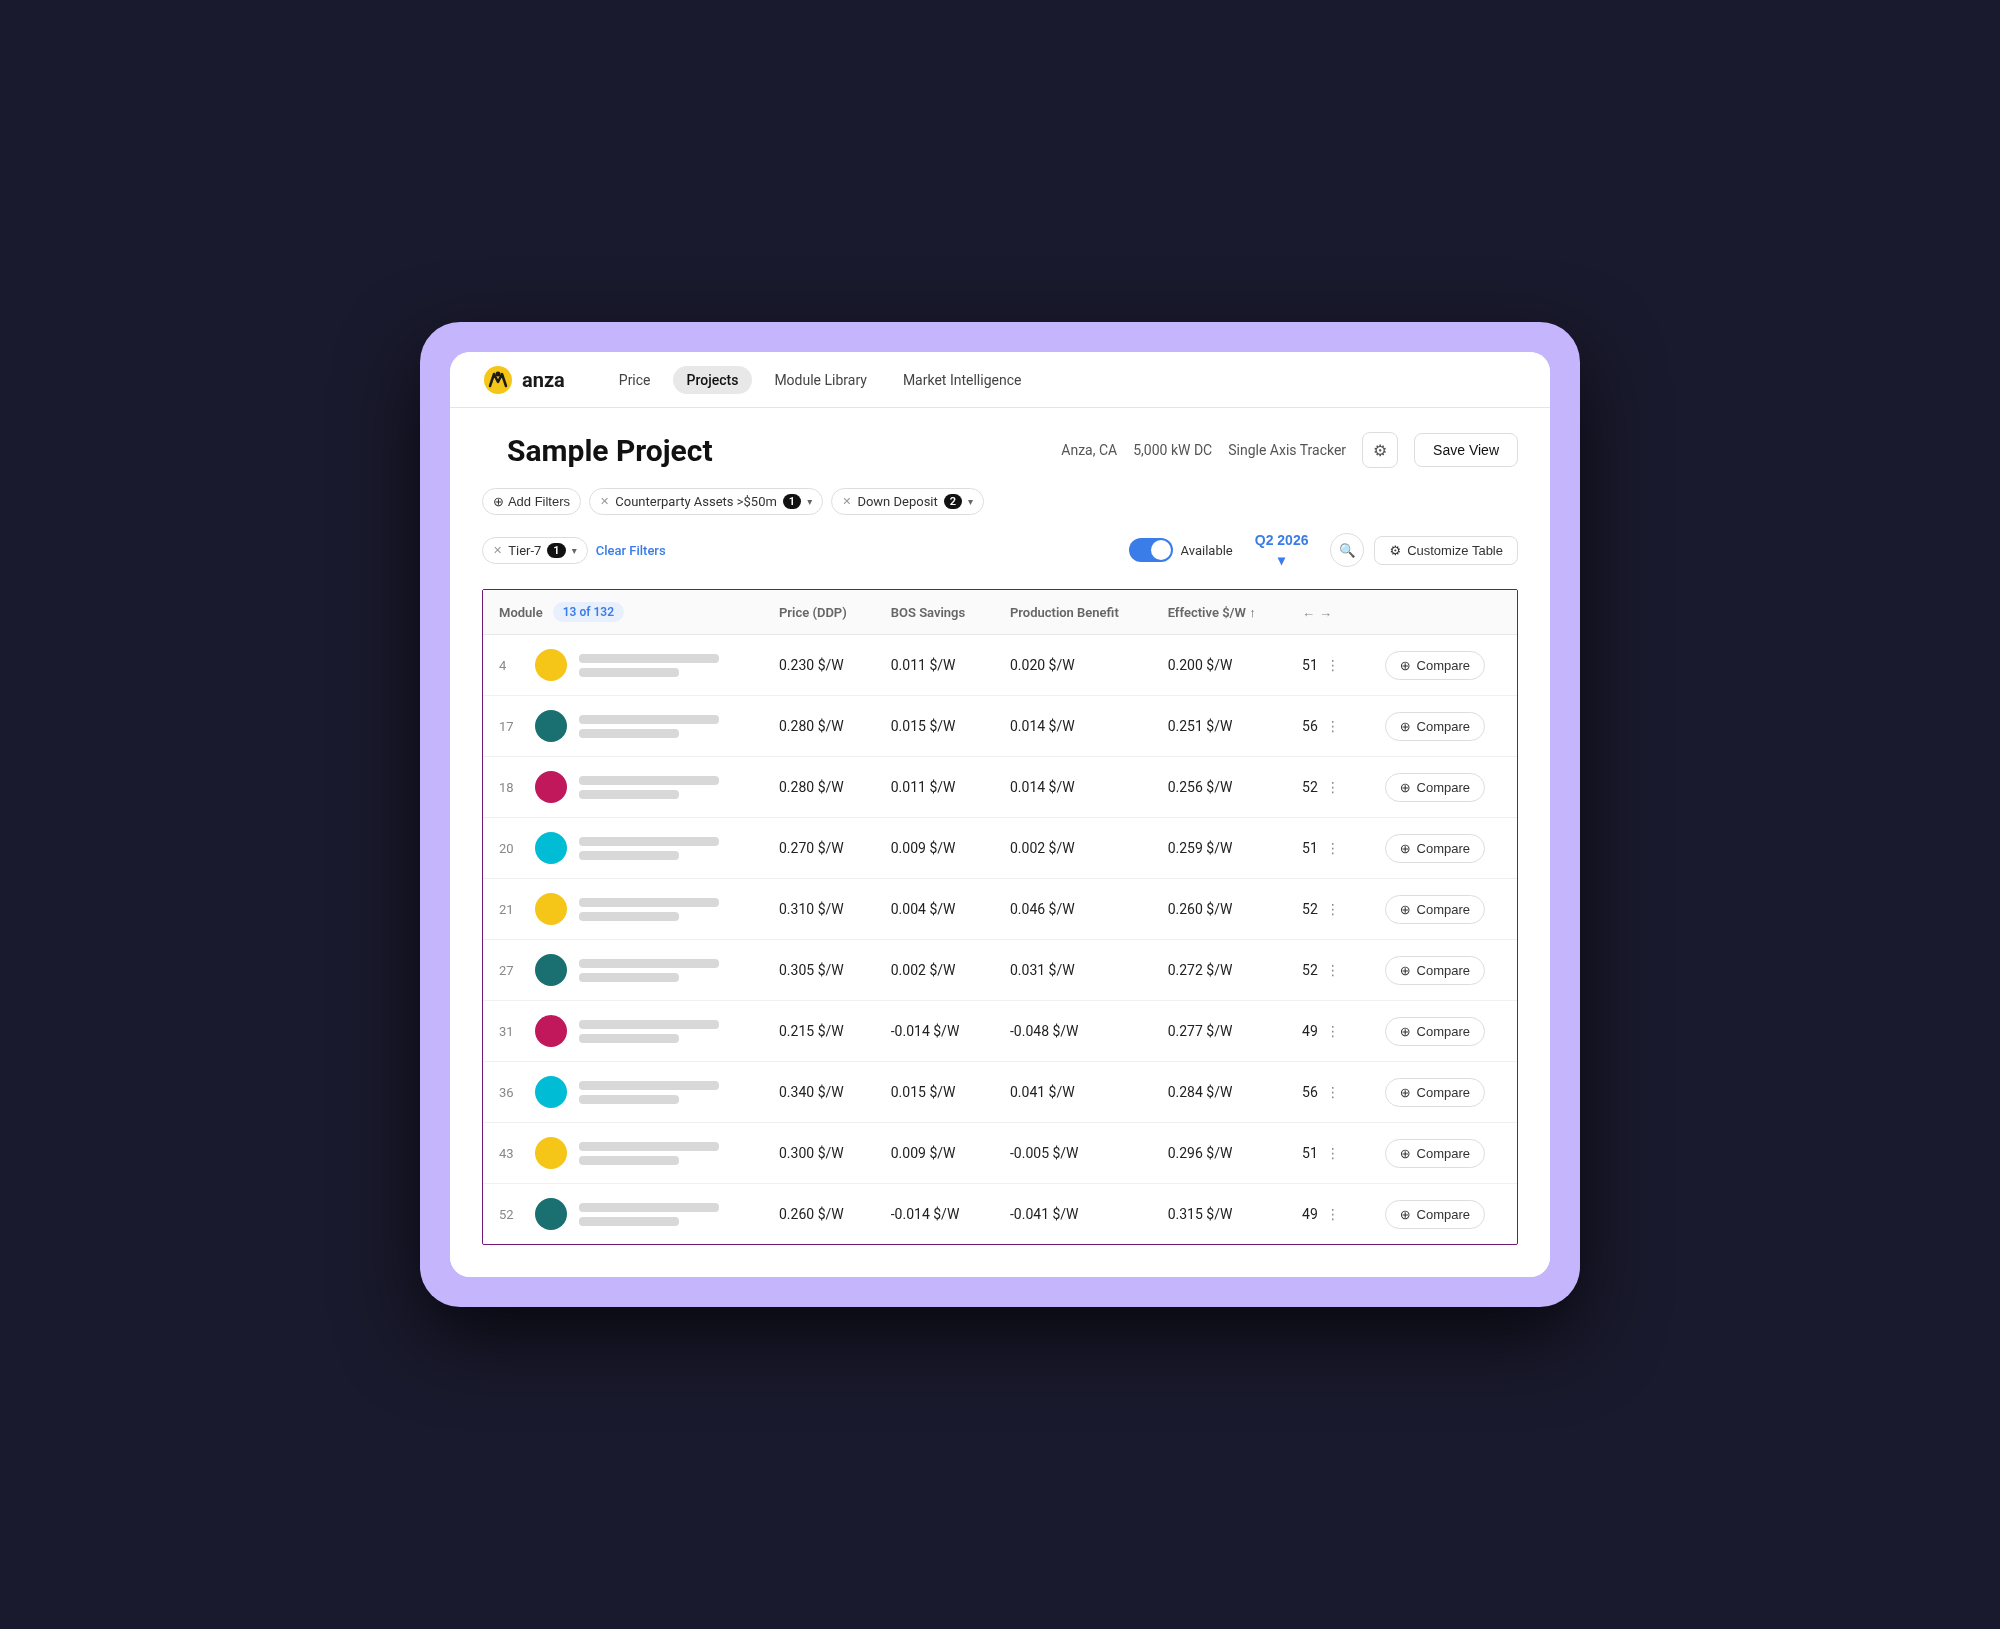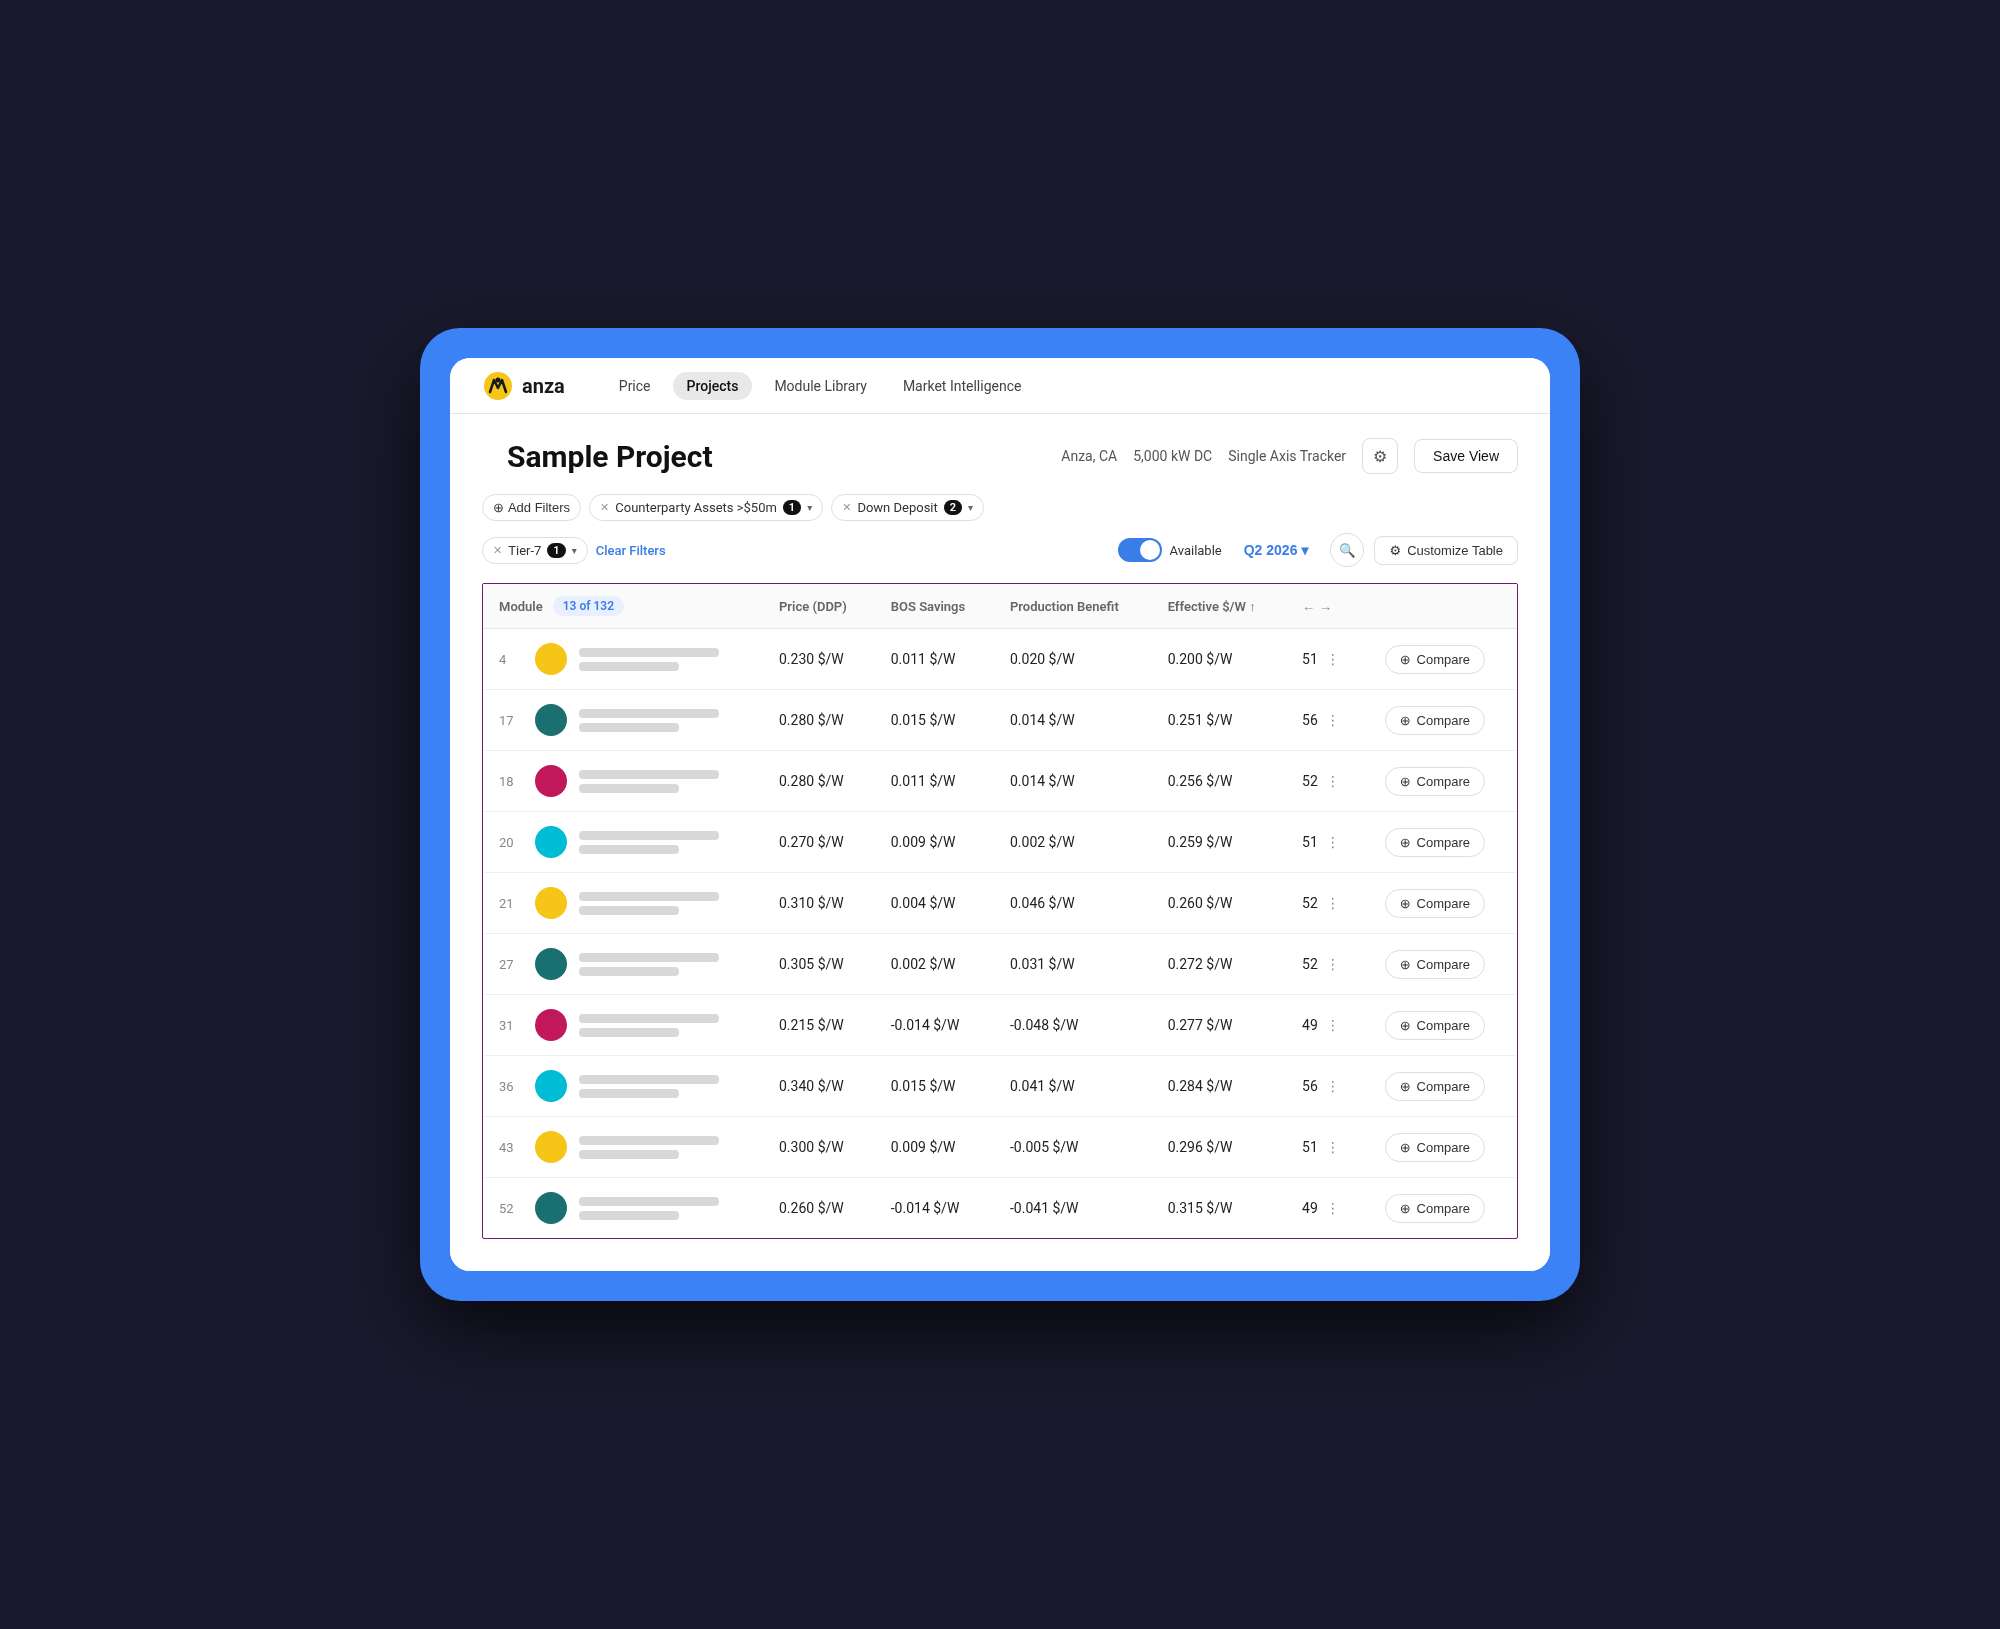--- a/index.html
+++ b/index.html
@@ -6,21 +6,21 @@
     body {
       background: #1a1a2e;
       display: flex;
       align-items: center;
       justify-content: center;
       min-height: 100vh;
       font-family: -apple-system, BlinkMacSystemFont, 'Segoe UI', Roboto, sans-serif;
     }
     .device-frame {
       width: 1160px;
-      background: #3b82f6;
+      background: #c4b5fd;
       border-radius: 40px;
       padding: 30px;
       box-shadow: 0 30px 80px rgba(0,0,0,0.7);
     }
     .device-screen {
       background: #f5f5f7;
       border-radius: 20px;
       overflow: hidden;
     }
     
@@ -207,20 +207,21 @@
       align-items: center;
       gap: 4px;
       padding: 5px 12px;
       border: none;
       border-radius: 20px;
       background: transparent;
       font-size: 14px;
       font-weight: 600;
       color: #3b7de8;
       cursor: pointer;
+      flex-direction: column;
     }
     .search-btn {
       width: 34px;
       height: 34px;
       border: 1px solid #ddd;
       border-radius: 50%;
       display: flex;
       align-items: center;
       justify-content: center;
       cursor: pointer;

